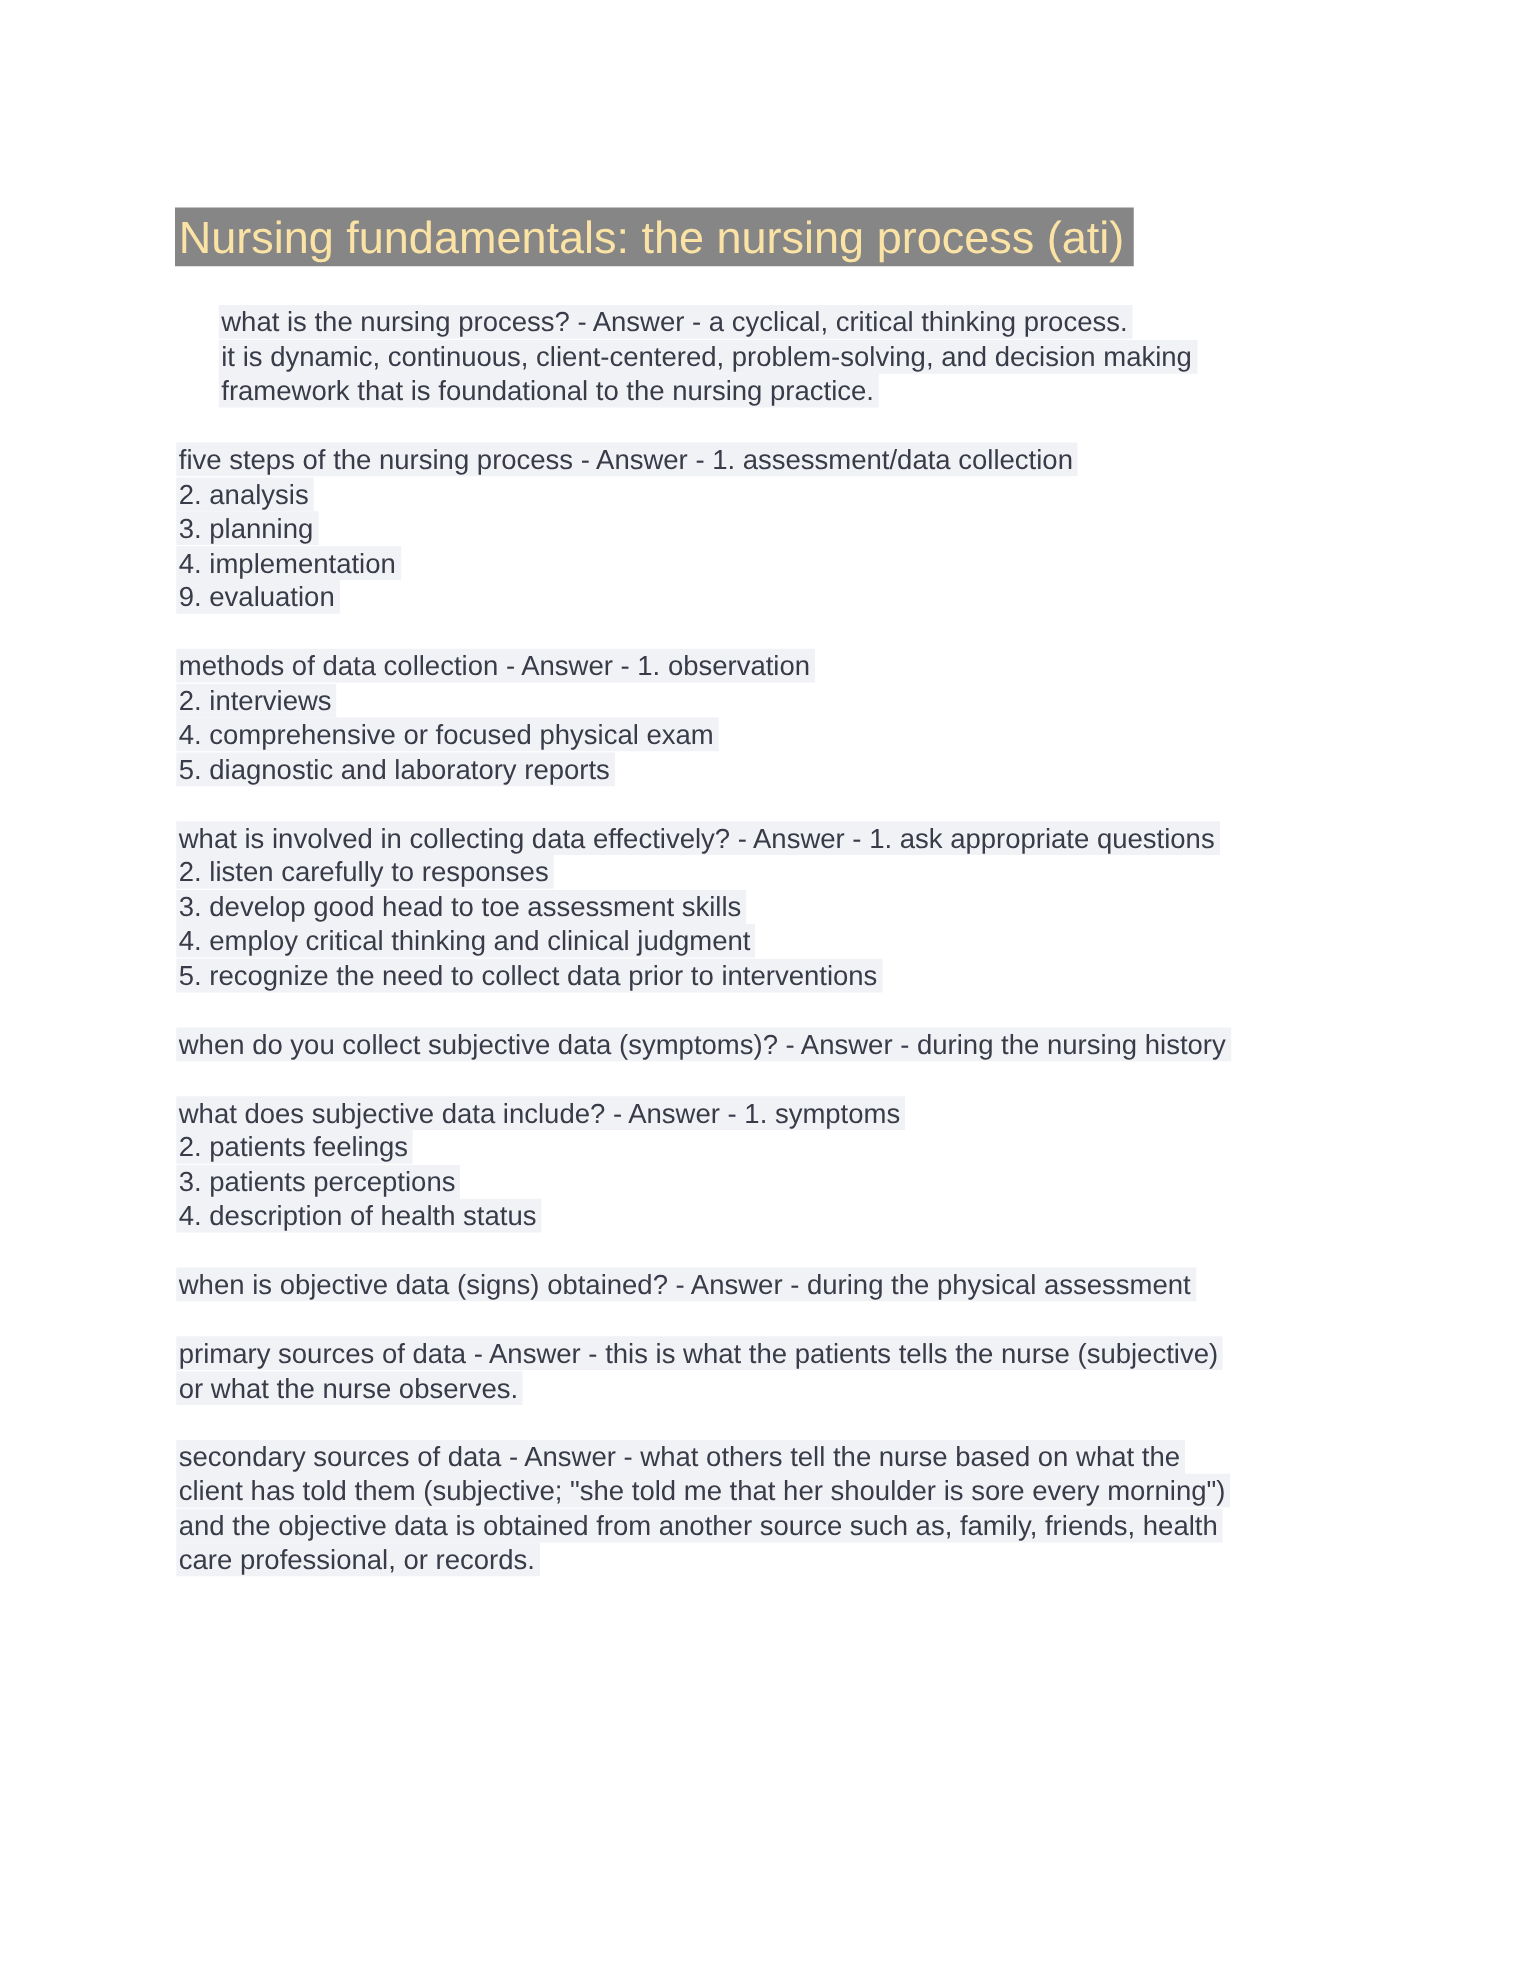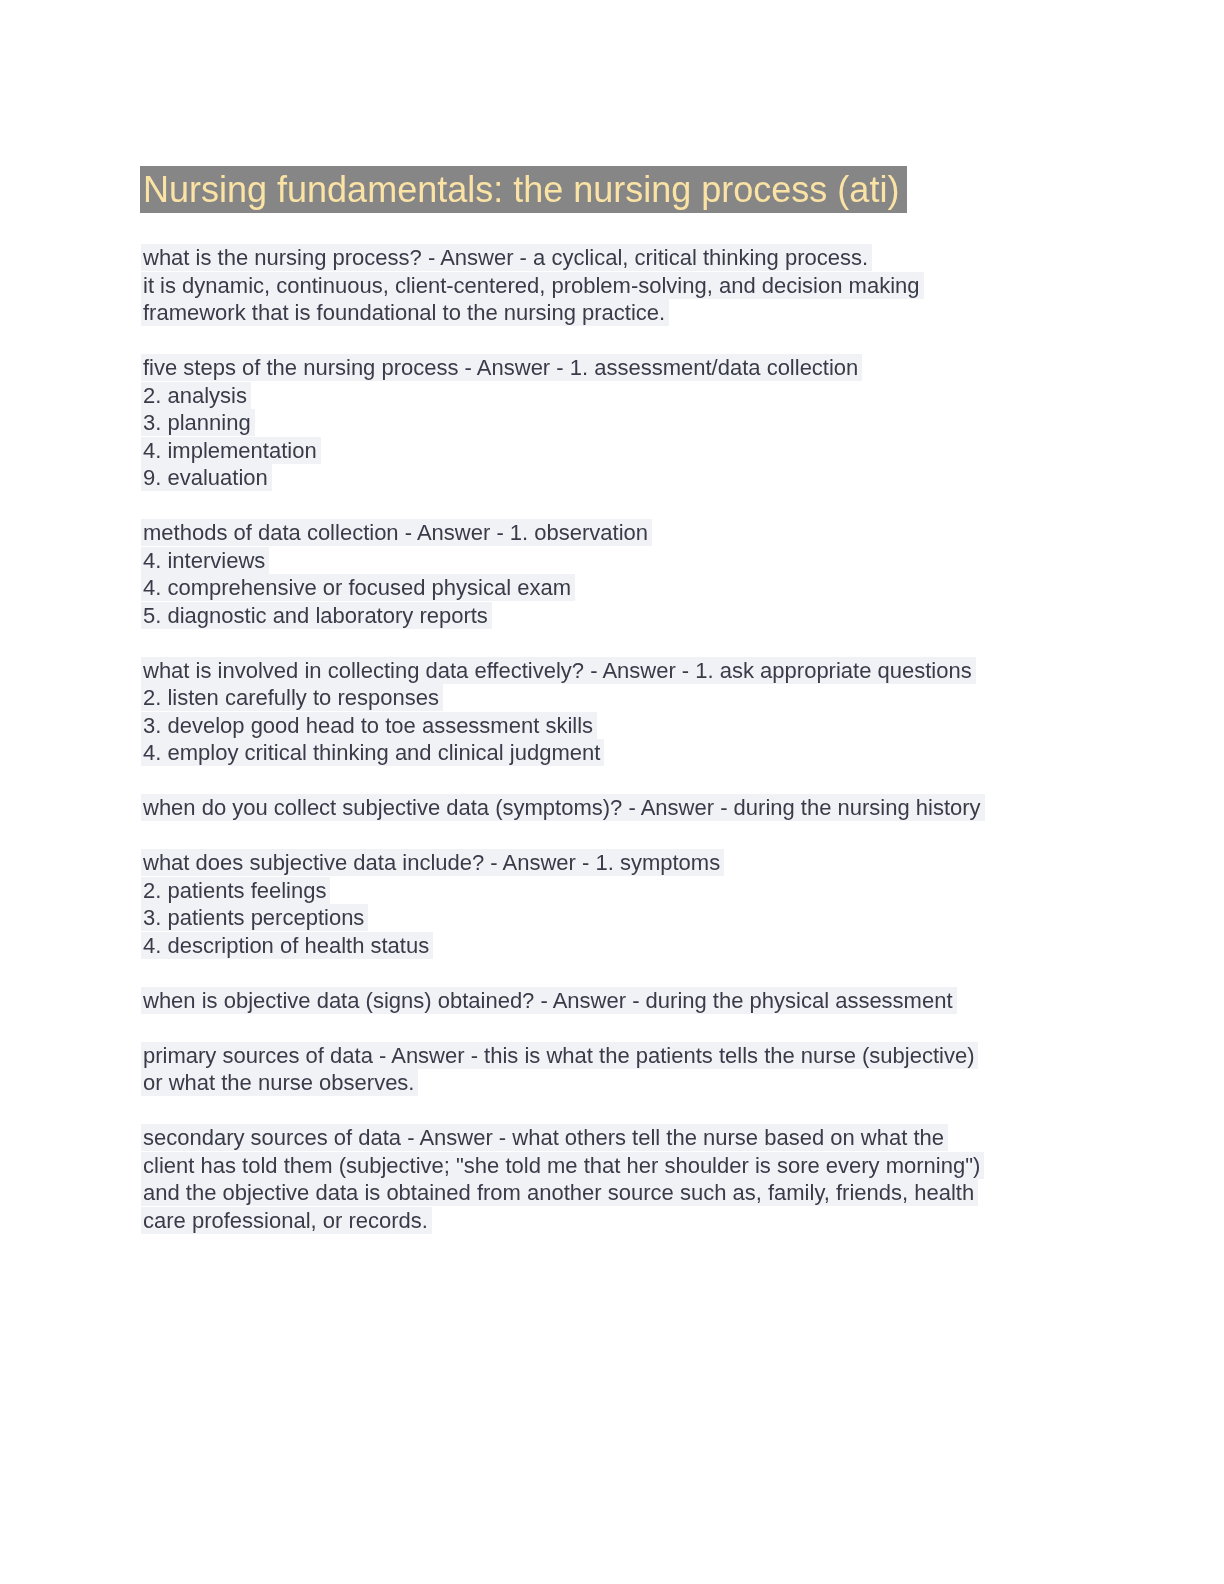--- a/index.html
+++ b/index.html
@@ -30,21 +30,21 @@
     padding:0 8px 0 3px;
     margin-left:-3px;
     white-space:nowrap;
   }
   .para{
     font-size:22px;
     line-height:27.5px;
     margin:27.5px 0 0 0;
     color:var(--text);
   }
-  .para.first{margin-top:0;}
+  .para.first{margin-top:0;margin-left:34px;}
   .line{min-height:27.5px;white-space:nowrap;}
   .hl{
     background:var(--line-hl);
     padding:1px 4px 1px 2px;
     margin-left:-2px;
   }
 </style>
 </head>
 <body>
 
@@ -63,30 +63,31 @@
   <div class="para">
     <div class="line"><span class="hl">five steps of the nursing process - Answer - 1. assessment/data collection</span></div>
     <div class="line"><span class="hl">2. analysis</span></div>
     <div class="line"><span class="hl">3. planning</span></div>
     <div class="line"><span class="hl">4. implementation</span></div>
     <div class="line"><span class="hl">9. evaluation</span></div>
   </div>
 
   <div class="para">
     <div class="line"><span class="hl">methods of data collection - Answer - 1. observation</span></div>
-    <div class="line"><span class="hl">4. interviews</span></div>
+    <div class="line"><span class="hl">2. interviews</span></div>
     <div class="line"><span class="hl">4. comprehensive or focused physical exam</span></div>
     <div class="line"><span class="hl">5. diagnostic and laboratory reports</span></div>
   </div>
 
   <div class="para">
     <div class="line"><span class="hl">what is involved in collecting data effectively? - Answer - 1. ask appropriate questions</span></div>
     <div class="line"><span class="hl">2. listen carefully to responses</span></div>
     <div class="line"><span class="hl">3. develop good head to toe assessment skills</span></div>
     <div class="line"><span class="hl">4. employ critical thinking and clinical judgment</span></div>
+    <div class="line"><span class="hl">5. recognize the need to collect data prior to interventions</span></div>
   </div>
 
   <div class="para">
     <div class="line"><span class="hl">when do you collect subjective data (symptoms)? - Answer - during the nursing history</span></div>
   </div>
 
   <div class="para">
     <div class="line"><span class="hl">what does subjective data include? - Answer - 1. symptoms</span></div>
     <div class="line"><span class="hl">2. patients feelings</span></div>
     <div class="line"><span class="hl">3. patients perceptions</span></div>

